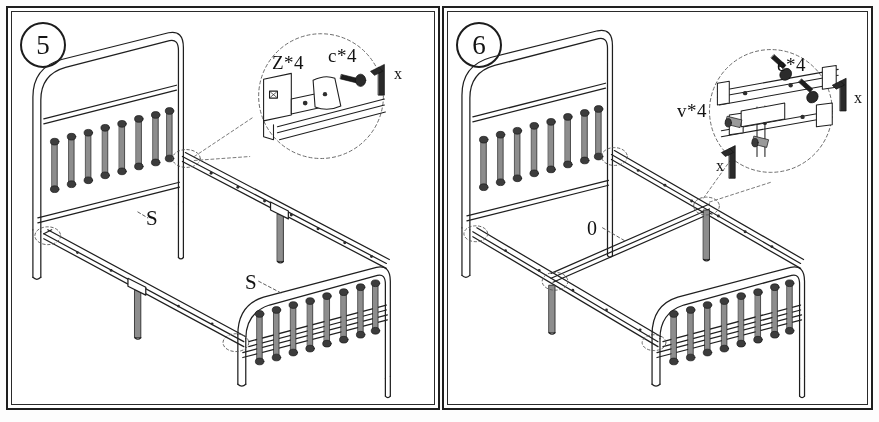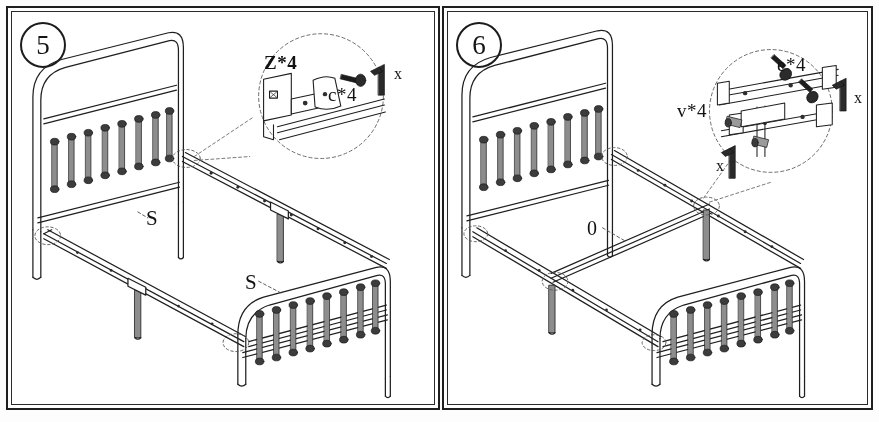--- a/index.html
+++ b/index.html
@@ -175,22 +175,22 @@
             <rect x="336" y="69" width="16" height="4.6" transform="rotate(14 344 71)" fill="#1d1d1d" stroke="#111" stroke-width="0.6"></rect>
             <ellipse cx="356" cy="73" rx="5.2" ry="6.2" fill="#2b2b2b" stroke="#111" stroke-width="0.7"></ellipse>
           </g>
 
           <path d="M374,60 L380,57 L380,88 L374,88 Z" fill="#2a2a2a" stroke="#111" stroke-width="0.7"></path>
           <path d="M374,60 L366,64 L370,68 L378,64 Z" fill="#2a2a2a" stroke="#111" stroke-width="0.7"></path>
         </g>
       </g>
     </svg>
 
-    <div class="lbl lbl-part" style="left:256px;top:45px;font-weight:bold;">Z*4</div>
-    <div class="lbl lbl-part" style="left:320px;top:38px;margin-top:39px;">c*4</div>
+    <div class="lbl lbl-part" style="left:264px;top:45px;">Z*4</div>
+    <div class="lbl lbl-part" style="left:320px;top:38px;">c*4</div>
     <div class="lbl lbl-x" style="left:386px;top:58px;">x</div>
 
     <div class="lbl lbl-S" style="left:138px;top:200px;">S</div>
     <div class="lbl lbl-S" style="left:237px;top:264px;">S</div>
   </div>
 
   <div class="panel" id="panel-6">
     <div class="panel-inner"></div>
 
     <div class="step-badge">6</div>

